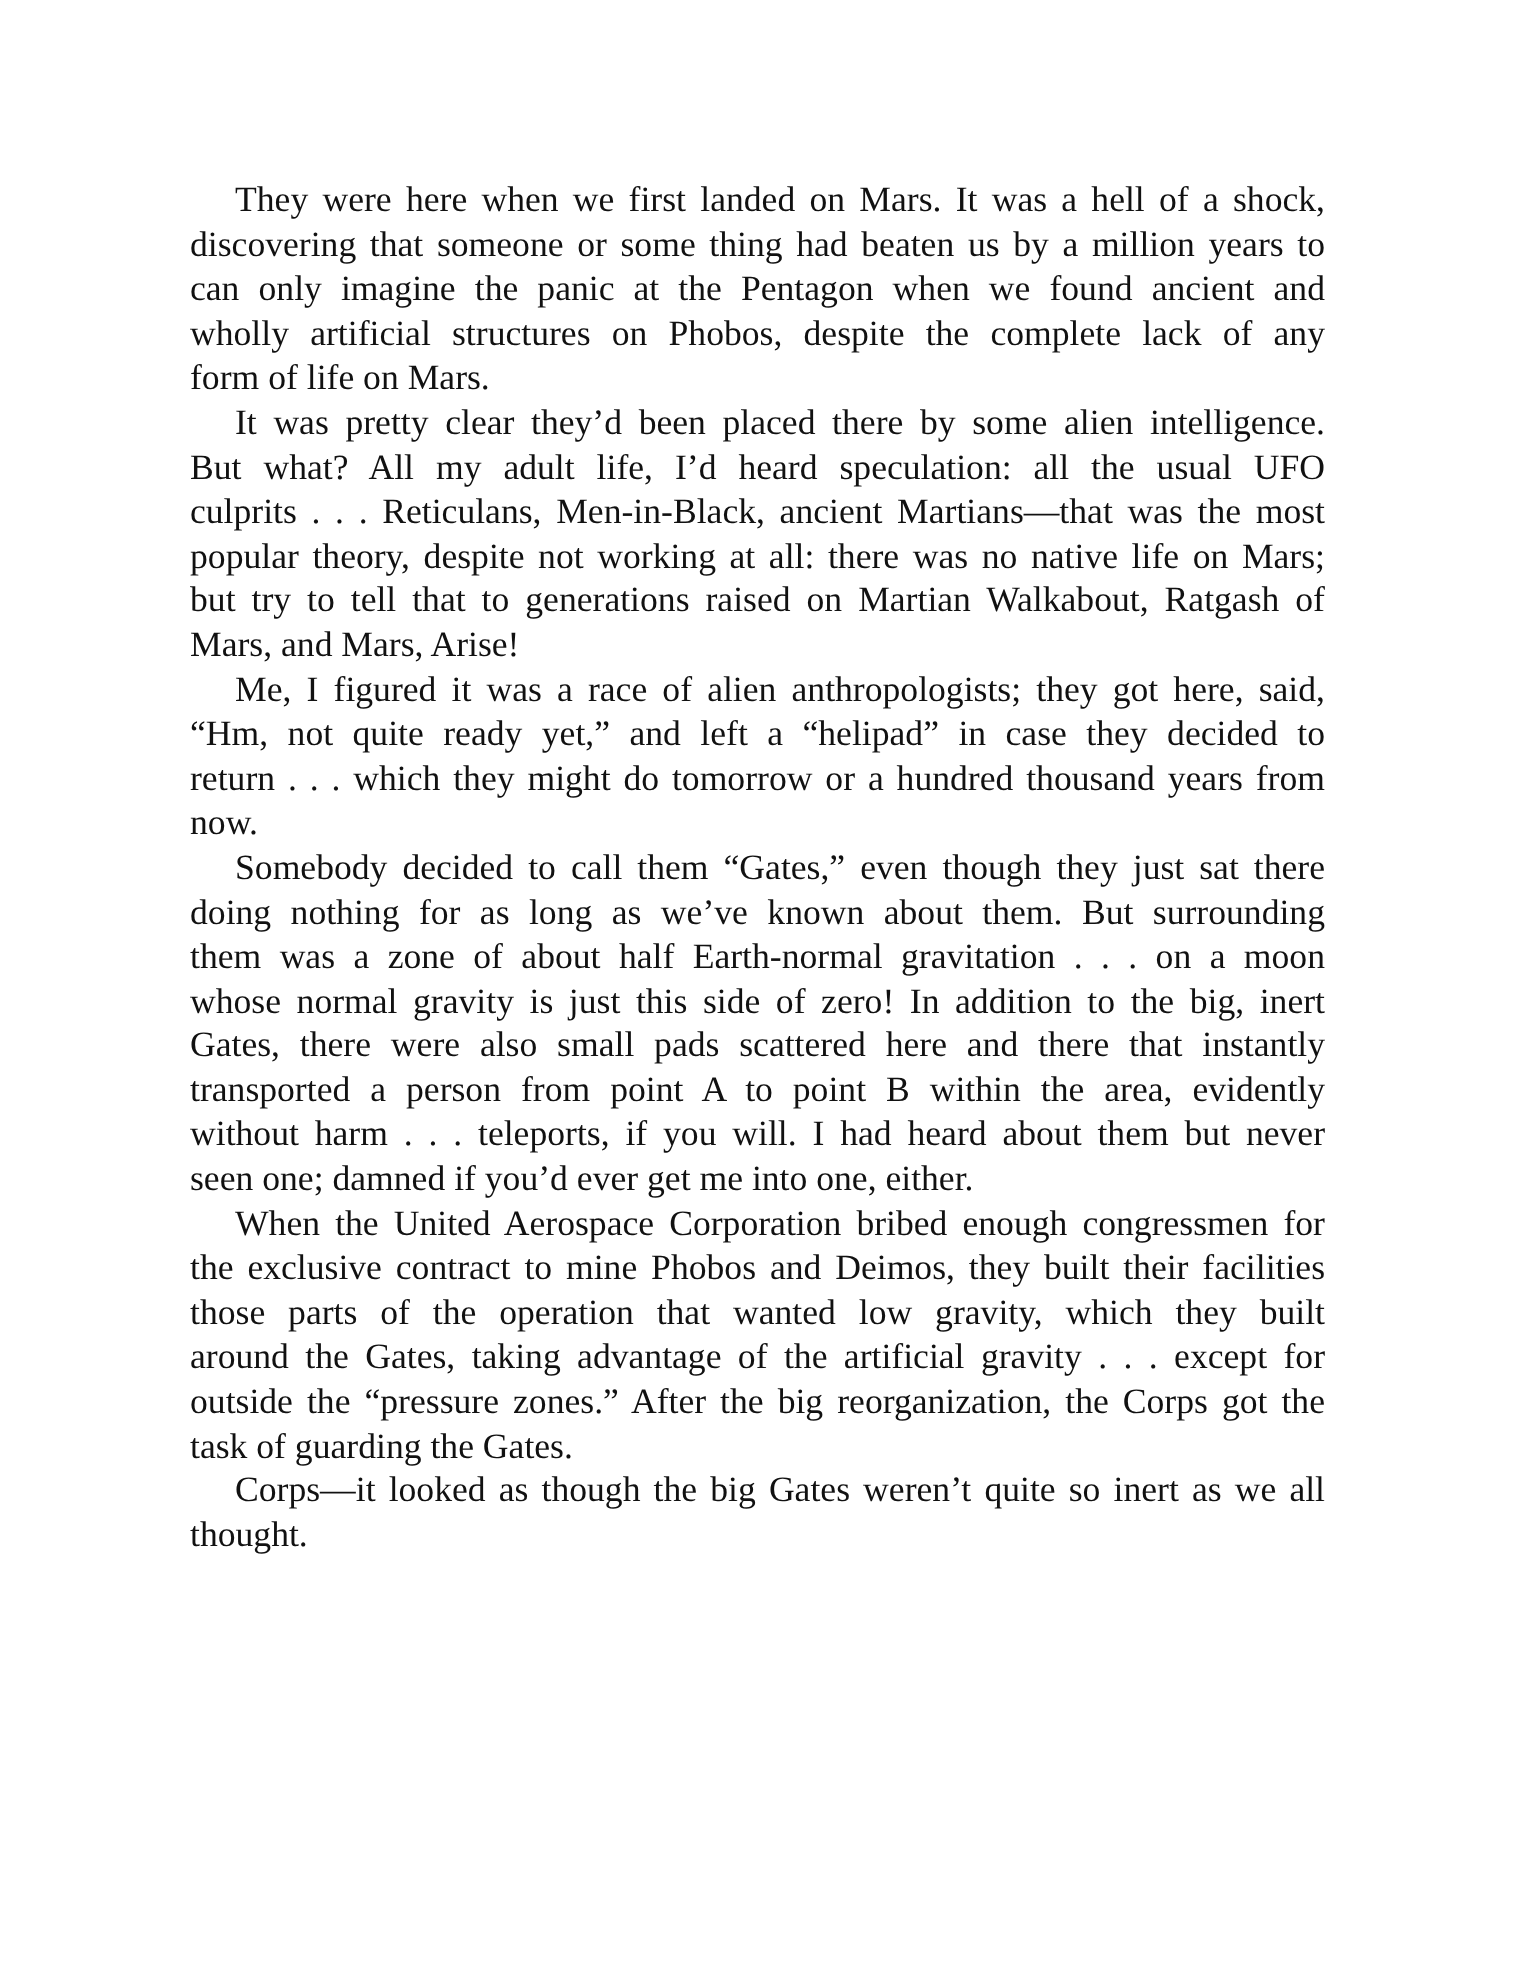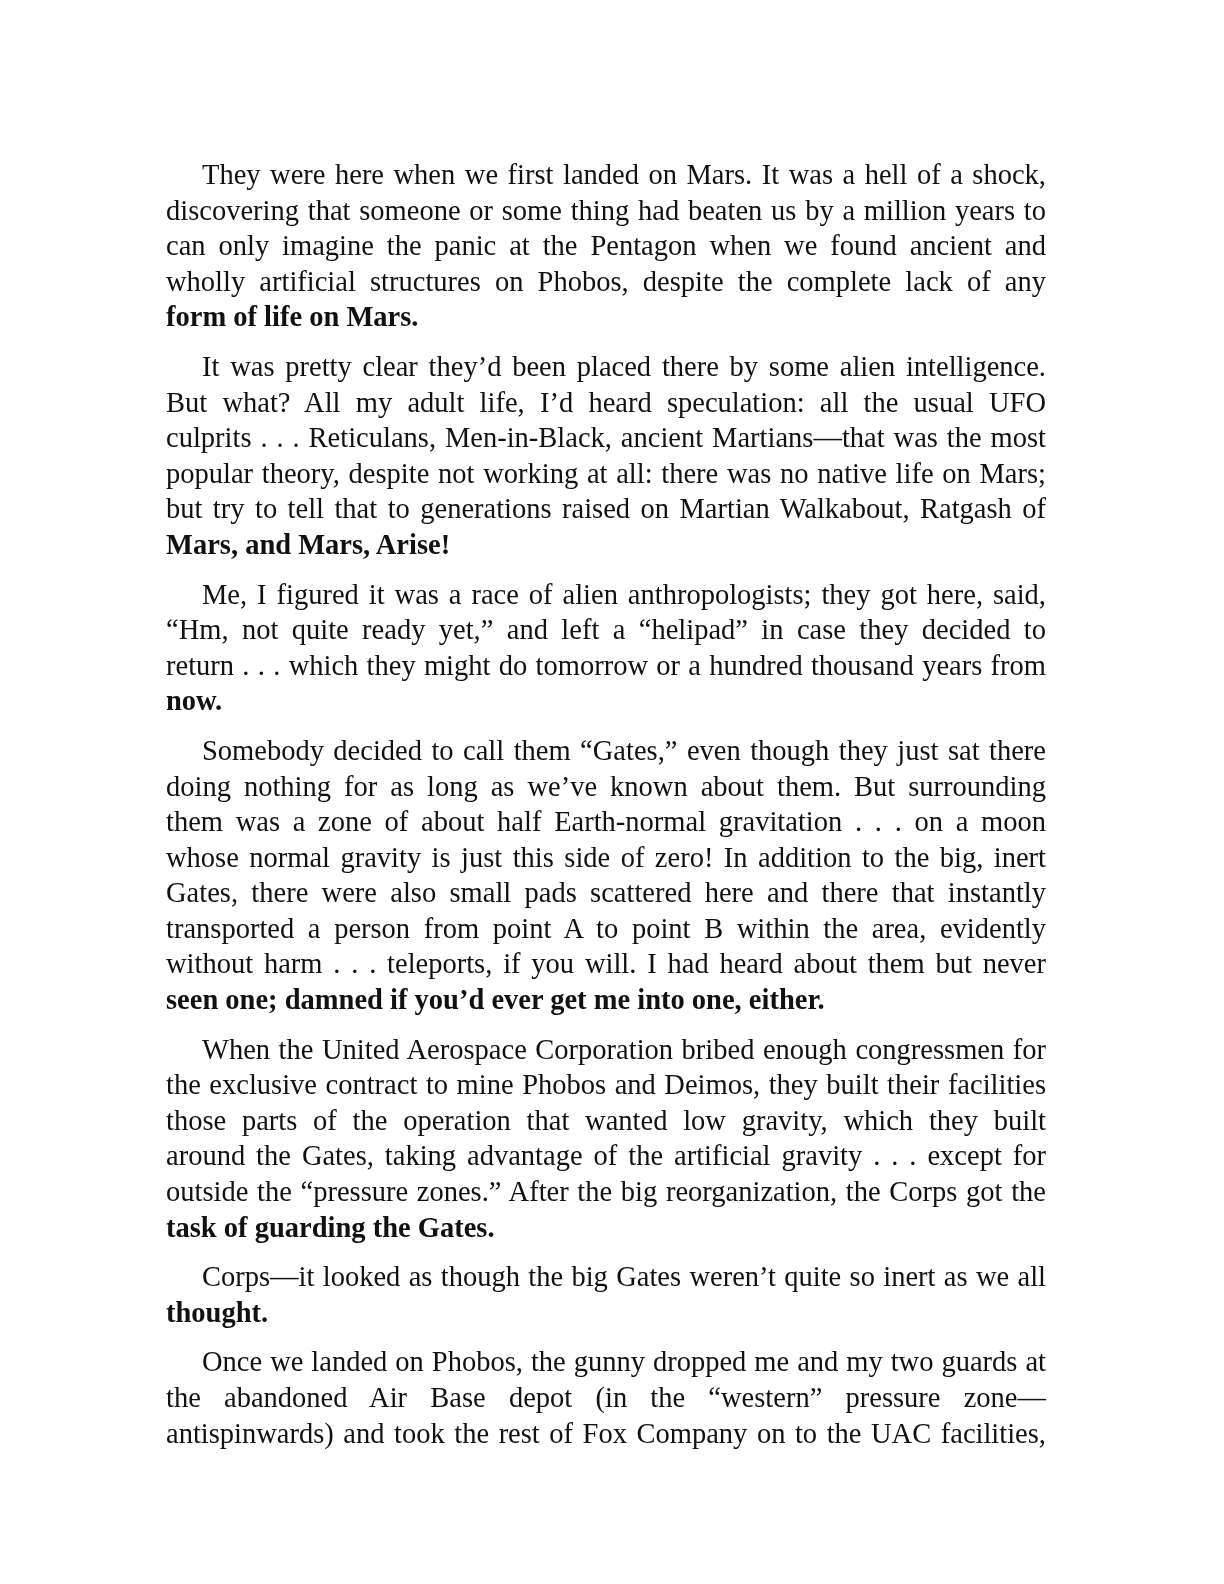--- a/index.html
+++ b/index.html
@@ -16,38 +16,37 @@
     .page {
       position: absolute;
       left: 152px;
       top: 143px;
       width: 908px;
       font-family: "Liberation Serif", "DejaVu Serif", serif;
       font-size: 28.5px;
       color: #111111;
     }
     .para {
-      margin: 14px;
+      margin: 0;
       padding: 0;
     }
     .line {
       display: block;
       height: 35.6px;
       line-height: 35.6px;
       white-space: nowrap;
       text-align: justify;
       text-align-last: justify;
       overflow: visible;
     }
     .line.first {
       padding-left: 36px;
     }
     .line.last {
       text-align-last: left;
-      font-weight: bold;
     }
   </style>
 </head>
 <body>
 
 <div class="page">
 
   <div class="para">
     <span class="line first">They were here when we first landed on Mars. It was a hell of a shock,</span>
     <span class="line">discovering that someone or some thing had beaten us by a million years to</span>
@@ -90,19 +89,14 @@
     <span class="line">around the Gates, taking advantage of the artificial gravity . . . except for</span>
     <span class="line">outside the “pressure zones.” After the big reorganization, the Corps got the</span>
     <span class="line last">task of guarding the Gates.</span>
   </div>
 
   <div class="para">
     <span class="line first">Corps—it looked as though the big Gates weren’t quite so inert as we all</span>
     <span class="line last">thought.</span>
   </div>
 
-  <div class="para">
-    <span class="line first">Once we landed on Phobos, the gunny dropped me and my two guards at</span>
-    <span class="line">the abandoned Air Base depot (in the “western” pressure zone—</span>
-    <span class="line">antispinwards) and took the rest of Fox Company on to the UAC facilities,</span>
-  </div>
 
 </div>
 
 </body></html>

